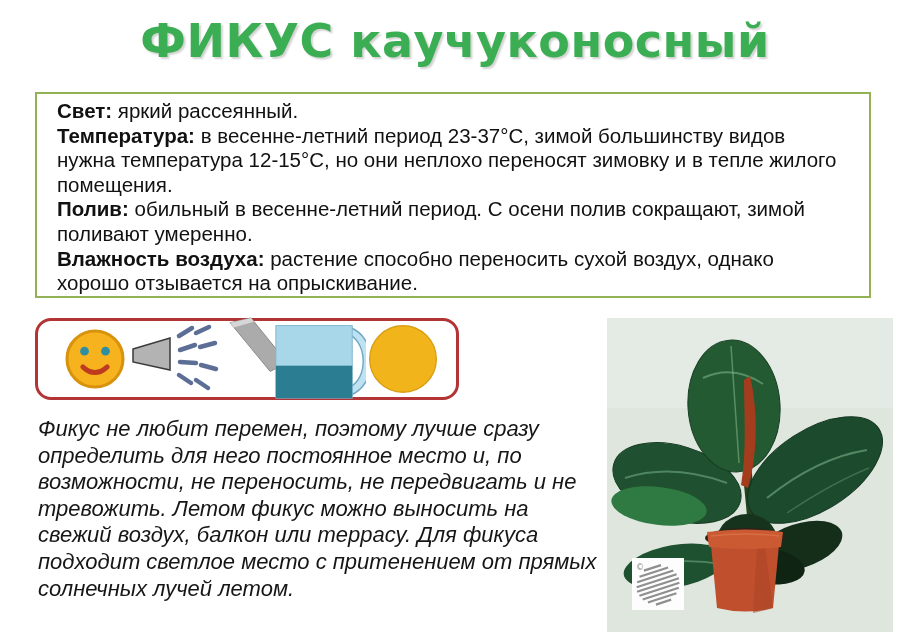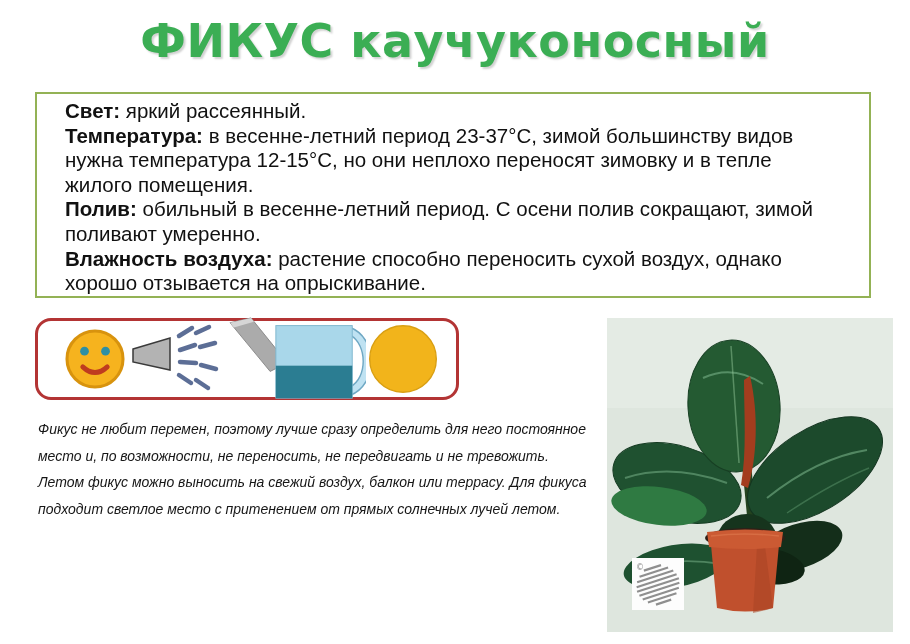--- a/index.html
+++ b/index.html
@@ -26,21 +26,21 @@
     letter-spacing: 0.5px;
   }
   .care-box {
     position: absolute;
     left: 35px;
     top: 92px;
     width: 836px;
     height: 206px;
     box-sizing: border-box;
     border: 2px solid #93B255;
-    padding: 5px 28px;
+    padding: 5px 20px;
     font-size: 20.5px;
     line-height: 24.6px;
     color: #111111;
   }
   .care-box p { margin: 0; }
   .care-box b { font-weight: bold; }
   .icon-box {
     position: absolute;
     left: 35px;
     top: 318px;
@@ -56,21 +56,21 @@
     background: #ffffff;
   }
   .icon-box svg { display: block; }
   .note {
     position: absolute;
     left: 38px;
     top: 416px;
     width: 560px;
     margin: 0;
     font-style: italic;
-    font-size: 14px;
+    font-size: 22px;
     line-height: 26.6px;
     color: #161616;
   }
   .photo {
     position: absolute;
     left: 607px;
     top: 318px;
     width: 286px;
     height: 314px;
   }

